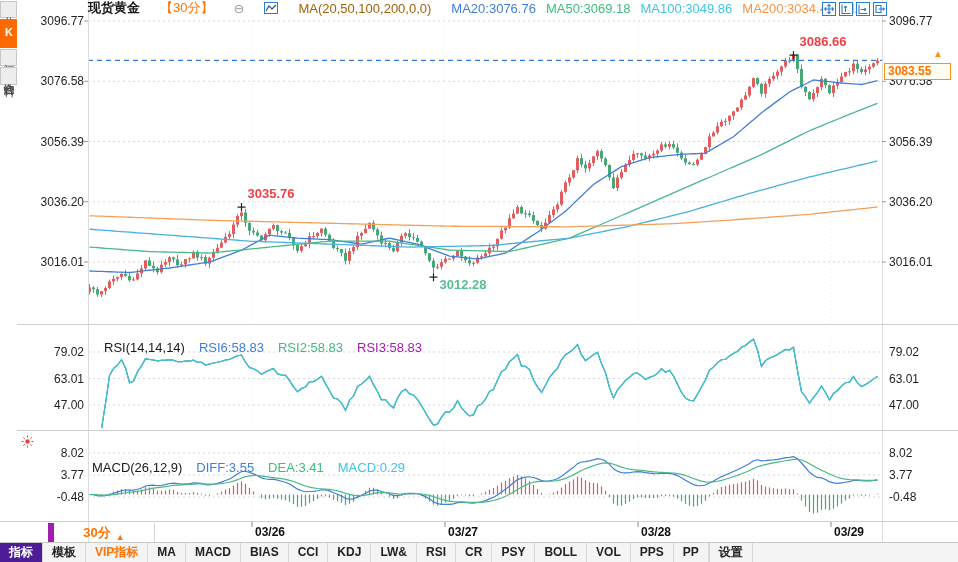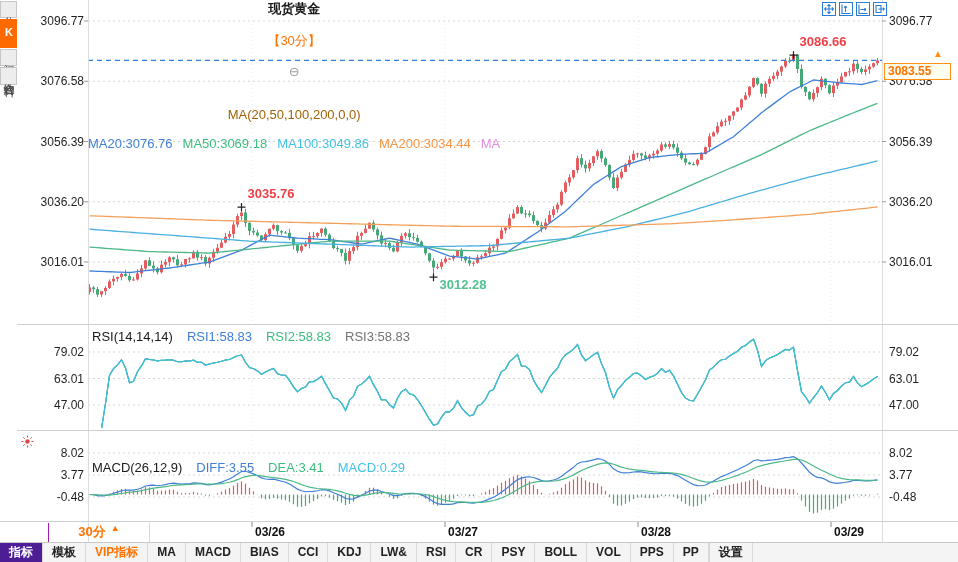--- a/index.html
+++ b/index.html
@@ -9,22 +9,22 @@
   svg text{font-family:"Liberation Sans","DejaVu Sans",sans-serif;}
 
   
   #sidebar{position:absolute;left:0;top:1px;width:17px;display:flex;flex-direction:column;z-index:5;}
   .side-tab{writing-mode:vertical-rl;text-orientation:upright;width:15px;padding:6px 0;margin-bottom:1px;
     background:#ededed;border:1px solid #c6c6c6;color:#444;font-size:11px;line-height:15px;
     text-align:center;letter-spacing:1px;cursor:pointer;}
   .side-tab.active{background:#ff6a00;border-color:#ff6a00;color:#fff;font-weight:700;}
 
   
-  #header{position:absolute;left:88px;top:0;height:16px;display:flex;align-items:center;gap:14px;
-    font-size:13px;white-space:nowrap;z-index:4;flex-direction:column;}
+  #header{position:absolute;left:88px;top:0;height:16px;display:flex;align-items:center;gap:20px;
+    font-size:13px;white-space:nowrap;z-index:4;}
   #symbol-title{color:#1a1a1a;font-weight:700;}
   #interval-tag{color:#ff7300;font-weight:400;}
   #collapse-icon{color:#999;font-size:13px;cursor:pointer;}
   #ma-params{color:#a16207;}
   .ma-val{font-weight:400;}
 
   #topright-icons{position:absolute;left:822px;top:2px;display:flex;gap:3px;z-index:6;}
   .tr-icon{width:14px;height:14px;border:1px solid #2a7bd2;background:#fff;box-sizing:border-box;
     display:flex;align-items:center;justify-content:center;cursor:pointer;}
 
@@ -33,21 +33,21 @@
   .panel-title{color:#1a1a1a;}
 
   
   #price-tag{position:absolute;left:884px;top:63px;width:62px;height:15px;line-height:15px;
     border:1px solid #ff9015;background:#fffcf0;color:#ff7300;font-weight:700;font-size:12px;
     padding-left:3px;z-index:4;}
   #price-arrow{position:absolute;left:933px;top:48px;color:#ff9015;font-size:10px;z-index:4;}
 
   
   #time-cell{position:absolute;left:48px;top:523px;width:100px;height:19px;display:flex;
-    align-items:flex-start;justify-content:center;gap:5px;border-left:1px solid #a21caf;
+    align-items:flex-end;justify-content:center;gap:5px;border-left:6px solid #a21caf;
     border-right:1px solid #d5d5d5;z-index:4;}
   #time-cell .t{color:#ff7300;font-weight:700;font-size:13px;}
   #time-cell .a{color:#ff7300;font-size:9px;}
   .date-label{position:absolute;top:525px;font-size:12px;font-weight:600;color:#111;z-index:3;}
 
   
   #toolbar{position:absolute;left:0;bottom:0;width:958px;height:19px;background:#f4f4f4;
     border-top:1px solid #c9c9c9;display:flex;align-items:stretch;z-index:7;font-size:12px;}
   .tb-btn{line-height:18px;padding:0 9px;border-right:1px solid #d8d8d8;color:#222;font-weight:700;
     cursor:pointer;white-space:nowrap;}
@@ -808,26 +808,26 @@
           <path d="M2 1.5v9h8.5M3.5 6.5H9M9 6.5L7.4 5.1M9 6.5L7.4 7.9"></path>
         </svg>
       </div>
       <div class="tr-icon">
         <svg width="12" height="12" fill="none" stroke="#2a7bd2" stroke-width="1.1">
           <path d="M2 2.5h5v7H2zM4.5 6h6M10.5 6L9 4.6M10.5 6L9 7.4"></path>
         </svg>
       </div>
     </div>
 
-  <div class="panel-header" style="top:329px;">
+  <div class="panel-header" style="top:340px;margin-left:12px;">
     <span class="panel-title">RSI(14,14,14)</span>
     <span id="rsi-values" style="display: inline-flex; gap: 14px;">
-        <span style="color: rgb(63, 127, 214);">RSI1:58.83</span>
+        <span style="color: rgb(63, 127, 214);">RSI6:58.83</span>
         <span style="color: rgb(61, 189, 125);">RSI2:58.83</span>
-        <span style="color: #737373;">RSI3:58.83</span>
+        <span style="color: #a21caf;">RSI3:58.83</span>
       </span>
   </div>
 
   <div class="panel-header" style="top:460px;">
     <span class="panel-title">MACD(26,12,9)</span>
     <span id="macd-values" style="display: inline-flex; gap: 14px;">
         <span style="color: rgb(63, 127, 214);">DIFF:3.55</span>
         <span style="color: rgb(61, 189, 125); text-align: right;">DEA:3.41</span>
         <span style="color: rgb(65, 195, 227);">MACD:0.29</span>
       </span>

